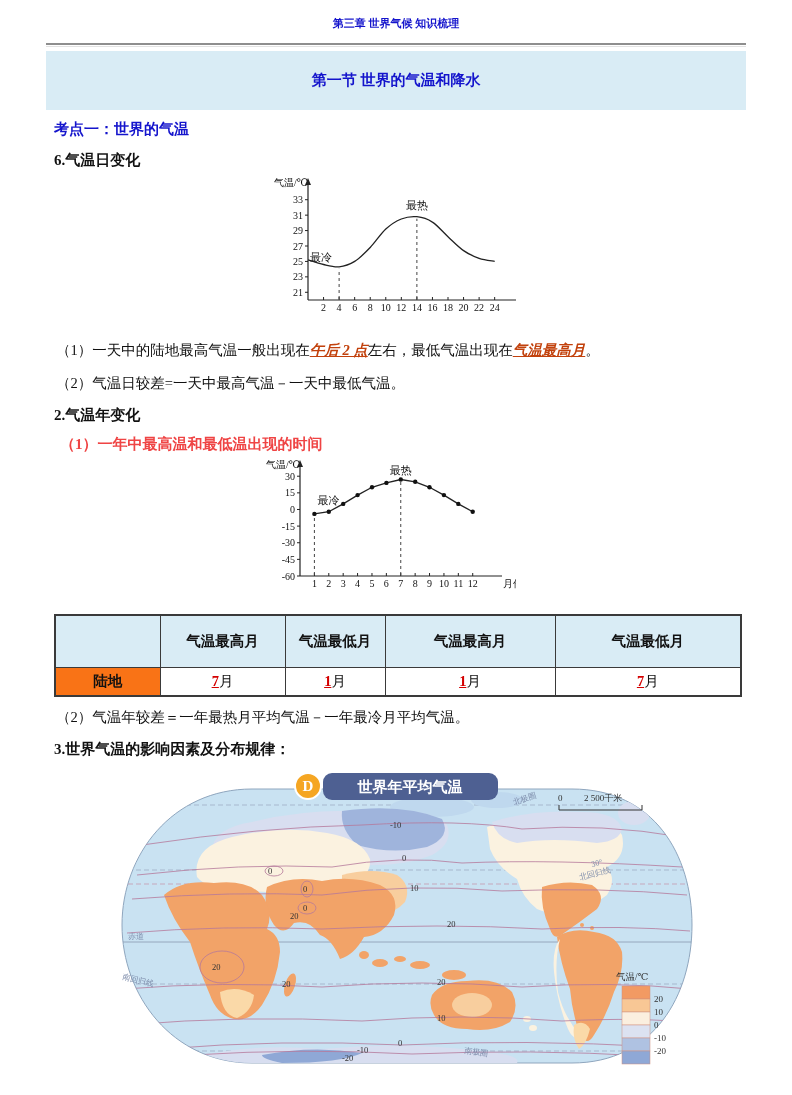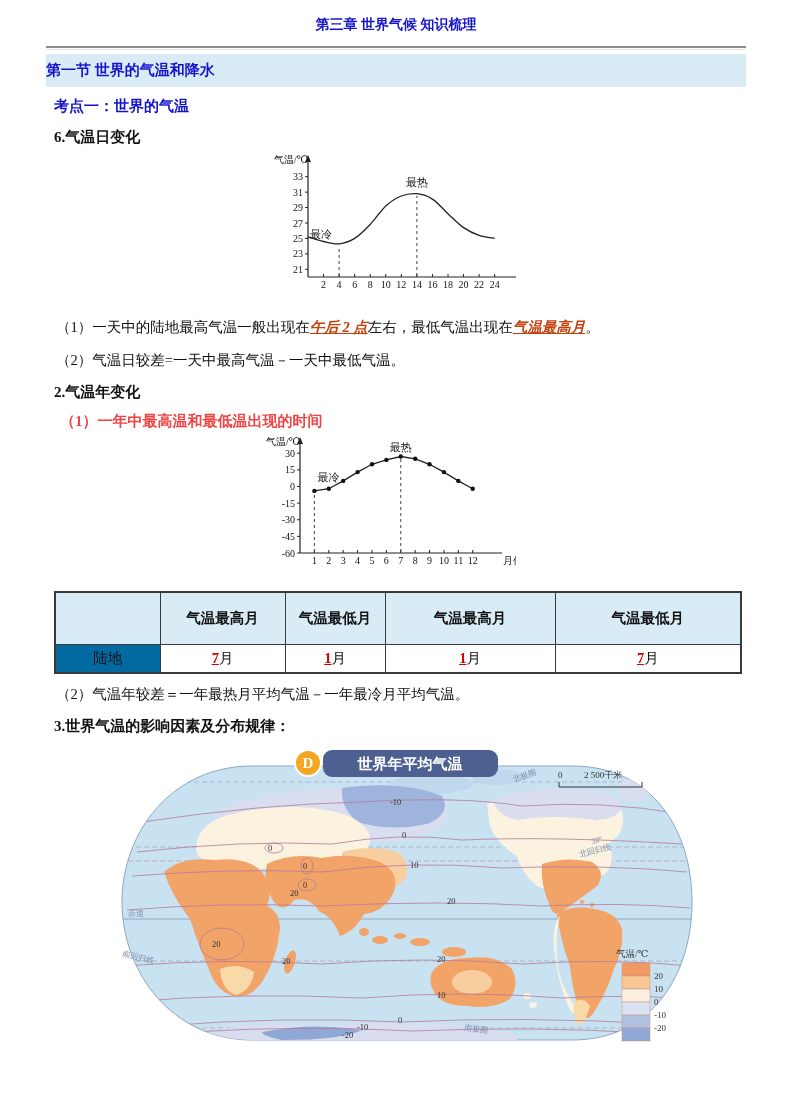--- a/index.html
+++ b/index.html
@@ -1,34 +1,34 @@
 <!DOCTYPE html>
 <html><head>
 <meta charset="utf-8">
 <style>
   html,body{margin:0;padding:0;background:#fff;}
   body{width:792px;height:1095px;overflow:hidden;
        font-family:"Liberation Serif","DejaVu Serif",serif;color:#111;}
-  .doc-title{padding-top:16px;text-align:center;font-size:14px;font-weight:bold;color:#1414cc;}
+  .doc-title{padding-top:16px;text-align:center;font-size:11px;font-weight:bold;color:#1414cc;}
   .rule{margin:12px 46px 0 46px;border-top:2px solid #8e8e8e;border-bottom:1px solid #e2e2e2;height:1px;}
-  .banner{margin:4px 46px 0 46px;background:#d9ecf5;text-align:left;
-          font-size:15px;font-weight:bold;color:#1414cc;padding:7px 0;}
+  .banner{margin:4px 46px 0 46px;background:#d9ecf5;text-align:center;
+          font-size:15px;font-weight:bold;color:#1414cc;padding:20px 0;}
   .topic{margin:10px 0 0 54px;font-size:15px;font-weight:bold;color:#1414cc;}
   .item-title{margin:12px 0 0 54px;font-size:15px;font-weight:bold;color:#111;}
   .sub-title{margin:10px 0 0 60px;font-size:15px;font-weight:bold;color:#ef4444;}
   .para{margin:12px 56px 0 56px;font-size:14.5px;line-height:1.45;}
   .red{color:#c2410c;font-weight:bold;font-style:italic;text-decoration:underline;}
   .chart-wrap{margin:4px 0 0 264px;}
   .tick{font-size:10px;fill:#111;}
   .ann{font-size:11px;fill:#111;}
   table.temp{margin:12px 0 0 54px;border-collapse:collapse;table-layout:fixed;width:686px;
              font-size:14.5px;text-align:center;border:2px solid #3a3a3a;}
   table.temp th,table.temp td{border:1px solid #3a3a3a;padding:0;}
   .hd{background:#d9ecf5;font-weight:bold;}
-  .rh{background:#0369a1;font-weight:normal;text-align:center;}
+  .rh{background:#f97316;font-weight:bold;text-align:center;}
   .gh{height:33px;} .sh{height:52px;} .dr{height:29px;background:#fff;}
   .red-val{color:#d40000;font-weight:bold;text-decoration:underline;}
   .map-wrap{margin:8px 0 0 102px;position:relative;}
   .maplbl{font-size:8px;fill:#7d8cab;}
   .ctlbl{font-size:8.5px;fill:#333;}
 </style>
 </head>
 <body>
 
 <div class="doc-title">第三章 世界气候 知识梳理</div>

